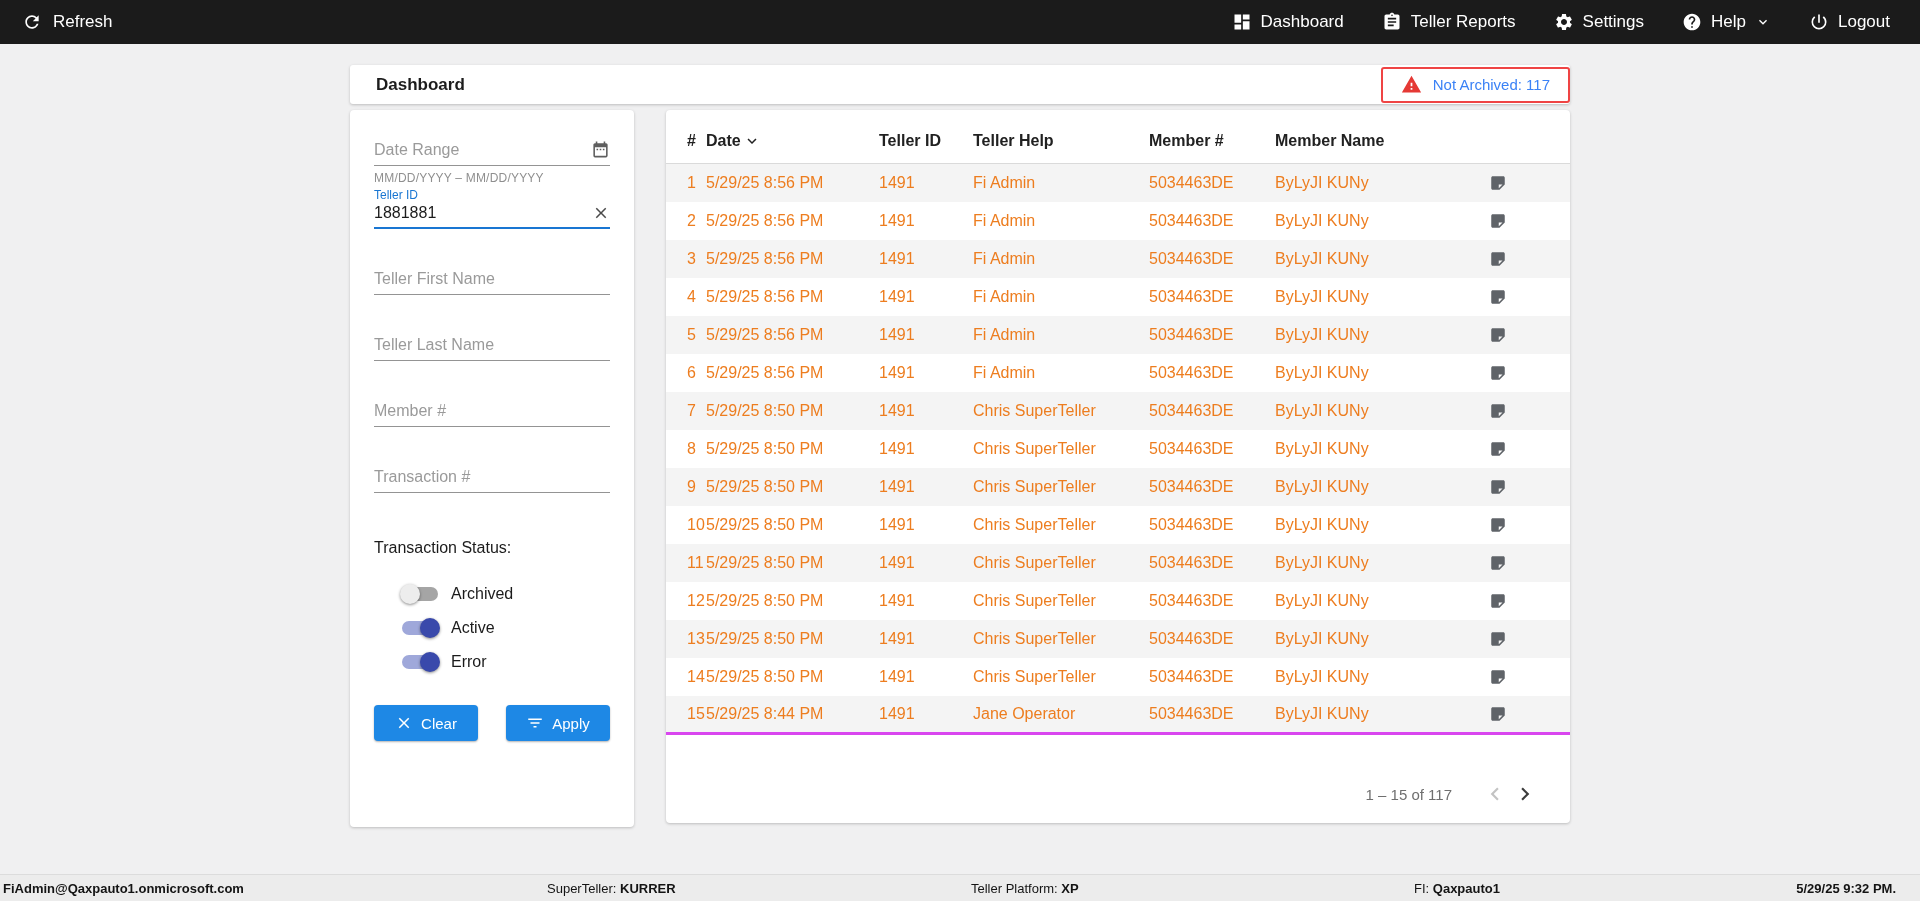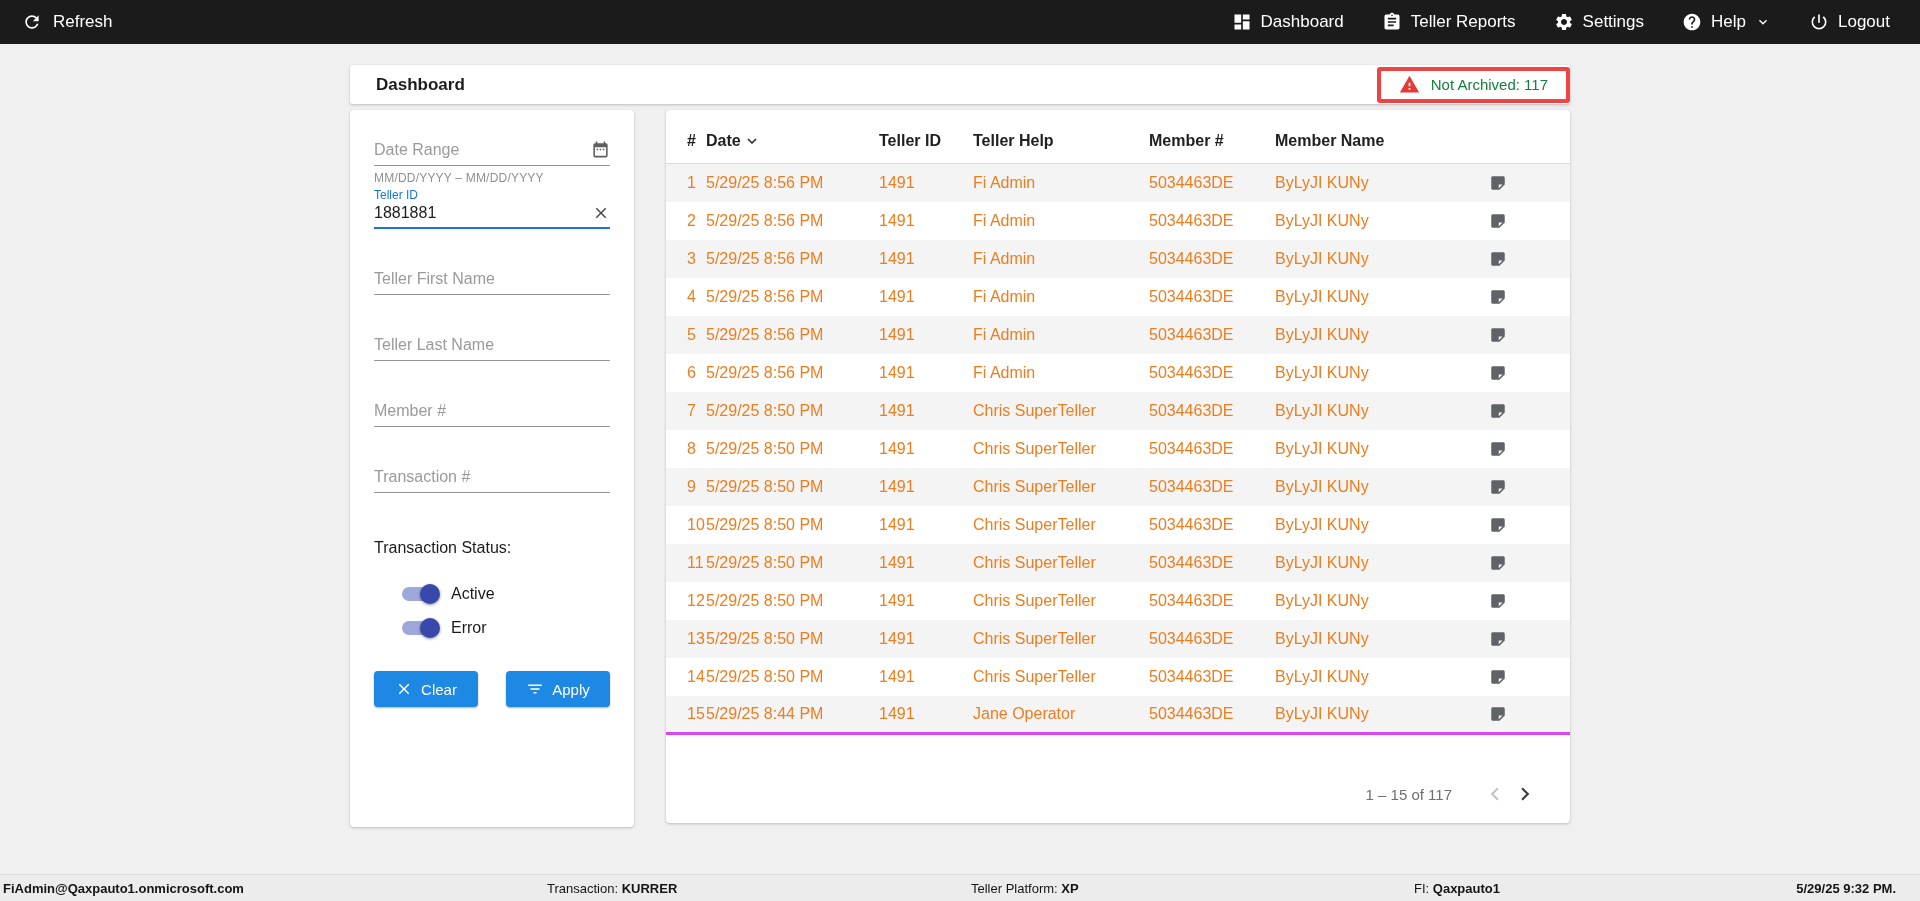--- a/index.html
+++ b/index.html
@@ -18,22 +18,22 @@
   .topbar .caret svg { width:16px; height:16px; fill:#ffffff; }
 
   
   .main { flex:1 1 auto; background:#f0f0f1; padding-top:21px; overflow:hidden; }
   .content { width:1220px; margin:0 auto; }
   .card { background:#ffffff; border-radius:4px; box-shadow:0 1px 3px rgba(0,0,0,.22); }
 
   .page-header { height:39px; display:flex; align-items:center; justify-content:space-between;
                  padding-left:26px; margin-bottom:6px; border-radius:3px; }
   .page-title { font-size:17px; font-weight:bold; color:#1c1c1c; }
-  .badge { height:36px; border:4px solid #ef4444; border-radius:3px; background:#fff;
-           display:flex; align-items:center; gap:11px; padding:0 18px; color:#15803d; font-size:15px; cursor:default; }
+  .badge { height:36px; border:2px solid #ef4444; border-radius:3px; background:#fff;
+           display:flex; align-items:center; gap:11px; padding:0 18px; color:#3b82f6; font-size:15px; cursor:default; }
   .badge .icon svg { width:21px; height:21px; fill:#e53935; }
 
   .columns { display:flex; gap:32px; align-items:flex-start; }
 
   
   .filter-card { width:284px; height:717px; padding:30px 24px; flex:0 0 auto; }
   .input-row { display:flex; align-items:center; border-bottom:1px solid #949494; padding-bottom:6px; }
   .input-row input { flex:1 1 auto; min-width:0; border:none; outline:none; background:transparent;
                      font-size:16px; color:#1c1c1c; font-family:inherit; caret-color:#1976d2; }
   .input-row input::placeholder { color:#9a9a9a; }
@@ -231,20 +231,26 @@
           <div class="field spaced">
             <div class="input-row">
               <input placeholder="Transaction #" style="">
             </div>
           </div>
 
           <div class="status-label">Transaction Status:</div>
 
           <div class="toggles">
             <div class="toggle-row">
+              <span class="switch">
+                  <span class="thumb"></span>
+                </span>
+              <span class="toggle-label">Archived</span>
+            </div>
+            <div class="toggle-row">
               <span class="switch on">
                   <span class="thumb"></span>
                 </span>
               <span class="toggle-label">Active</span>
             </div>
             <div class="toggle-row">
               <span class="switch on">
                   <span class="thumb"></span>
                 </span>
               <span class="toggle-label">Error</span>
@@ -537,21 +543,21 @@
           </div>
         </section>
 
       </div>
     </div>
   </main>
 
   <footer class="statusbar">
     <span class="sb sb-user">FiAdmin@Qaxpauto1.onmicrosoft.com</span>
     <span class="sb sb-ws">
-      <span>Transaction:</span>
+      <span>SuperTeller:</span>
       <b>KURRER</b>
     </span>
     <span class="sb sb-platform">
       <span>Teller Platform:</span>
       <b>XP</b>
     </span>
     <span class="sb sb-fi">
       <span>FI:</span>
       <b>Qaxpauto1</b>
     </span>

